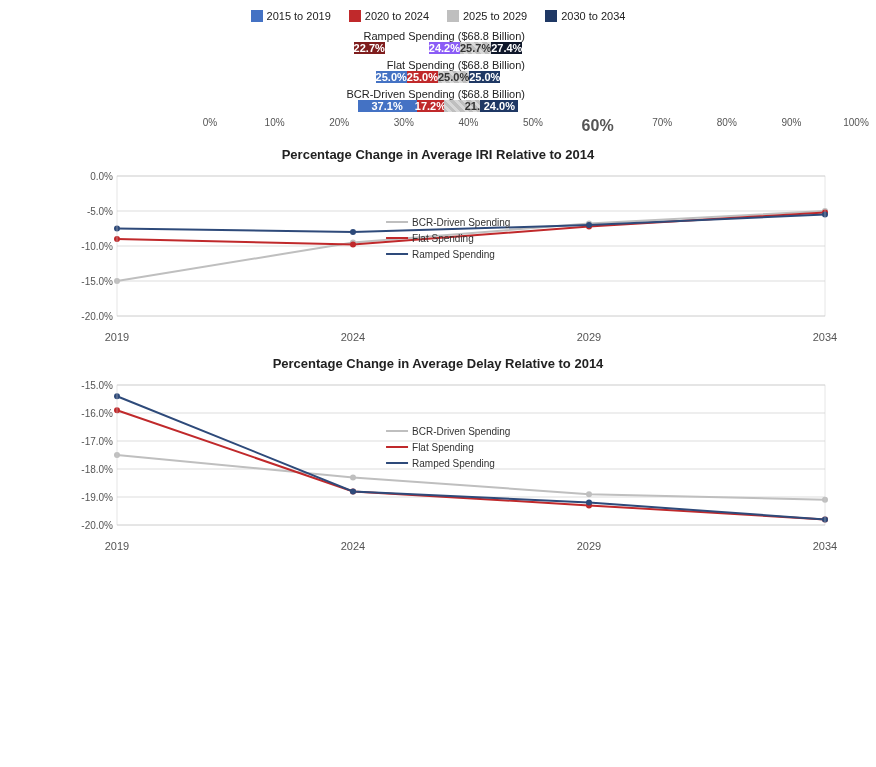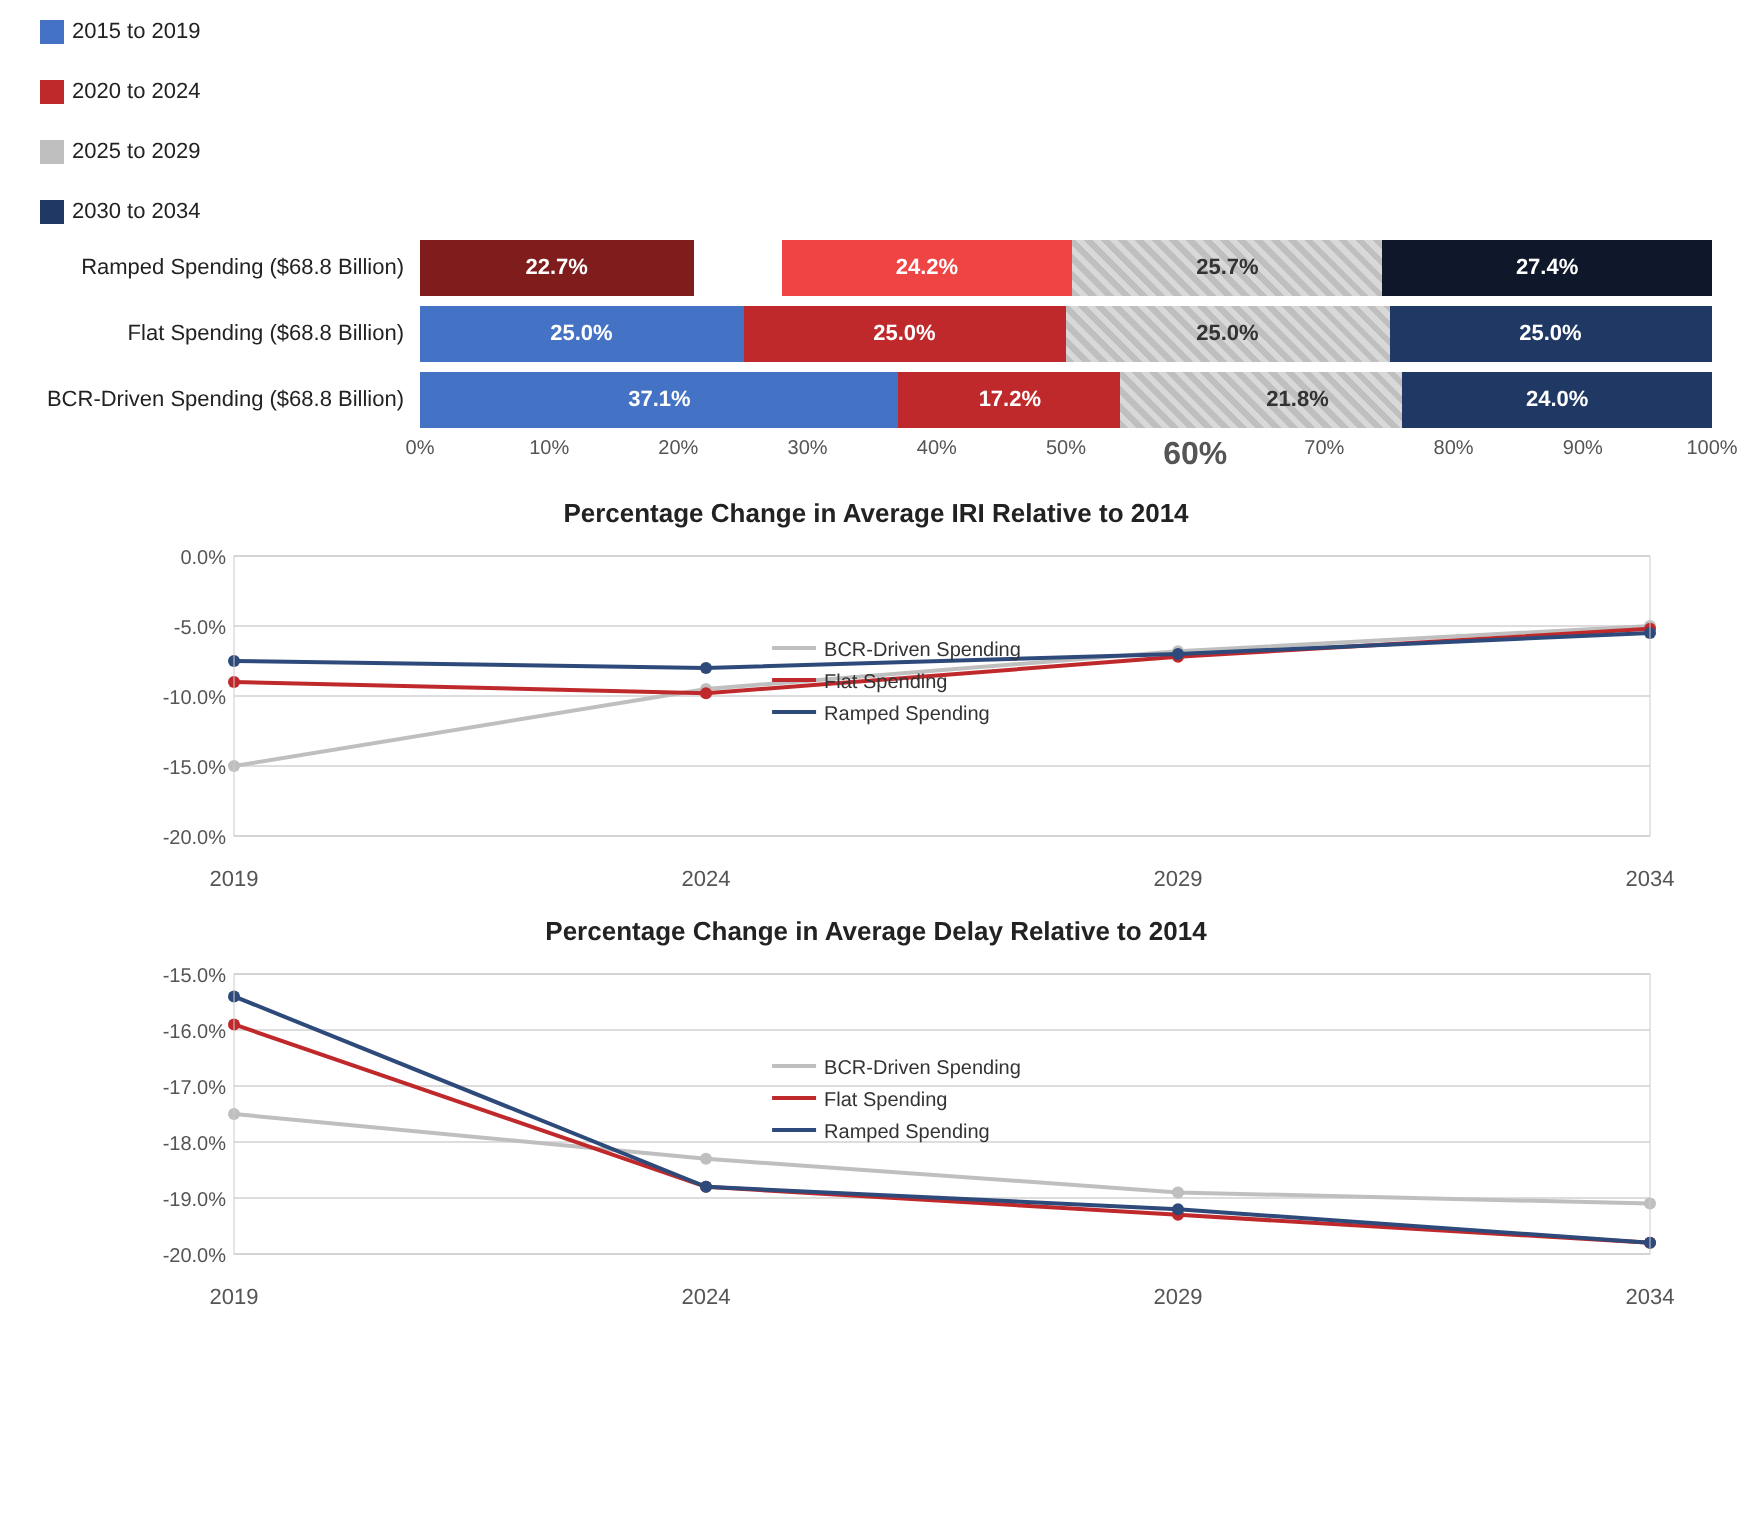--- a/index.html
+++ b/index.html
@@ -13,41 +13,41 @@
       color: #222;
     }
 
     
     .legend {
       display: flex;
       justify-content: center;
       gap: 18px;
       margin-bottom: 8px;
       font-size: 11px;
-      flex-direction: column;
     }
     .legend-item {
       display: flex;
       align-items: center;
       gap: 4px;
     }
     .legend-swatch {
       width: 12px;
       height: 12px;
       display: inline-block;
     }
 
     
     .bar-chart-section {
       margin-bottom: 14px;
     }
     .bar-row {
       display: flex;
       align-items: center;
       margin-bottom: 5px;
+      flex-direction: column;
     }
     .bar-label {
       width: 190px;
       text-align: right;
       padding-right: 8px;
       font-size: 11px;
       flex-shrink: 0;
     }
     .bar-container {
       flex: 1;
@@ -116,21 +116,21 @@
       <span class="legend-swatch" style="background:#1F3864"></span>
       <span>2030 to 2034</span>
     </div>
   </div>
 
 <div class="bar-chart-section" id="bar-chart-container">
     <div class="bar-row">
       <div class="bar-label">Ramped Spending ($68.8 Billion)</div>
       <div class="bar-container">
         <div class="bar-segment" style="width: 22.7%; background: #7f1d1d;">22.7%</div>
-        <div class="bar-segment" style="width: 24.2%; background: #ef4444; margin-left: 44px;">24.2%</div>
+        <div class="bar-segment" style="width: 24.2%; background: #8b5cf6; margin-left: 44px;">24.2%</div>
         <div class="bar-segment" style="width: 25.7%; background: repeating-linear-gradient(45deg, rgb(191, 191, 191), rgb(191, 191, 191) 3px, rgb(216, 216, 216) 3px, rgb(216, 216, 216) 6px); color: rgb(51, 51, 51);">25.7%</div>
         <div class="bar-segment" style="width: 27.4%; background: #0f172a;">27.4%</div>
       </div>
     </div>
     <div class="bar-row">
       <div class="bar-label">Flat Spending ($68.8 Billion)</div>
       <div class="bar-container">
         <div class="bar-segment" style="width: 25%; background: rgb(68, 114, 196);">25.0%</div>
         <div class="bar-segment" style="width: 25%; background: rgb(192, 41, 43);">25.0%</div>
         <div class="bar-segment" style="width: 25%; background: repeating-linear-gradient(45deg, rgb(191, 191, 191), rgb(191, 191, 191) 3px, rgb(216, 216, 216) 3px, rgb(216, 216, 216) 6px); color: rgb(51, 51, 51);">25.0%</div>

